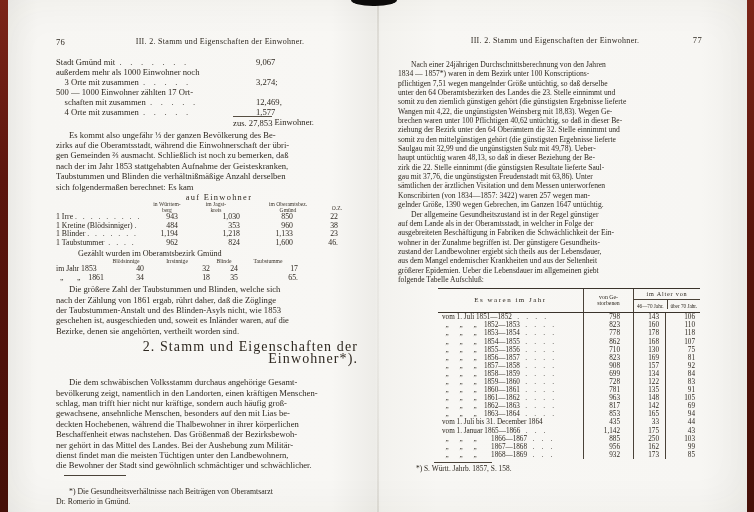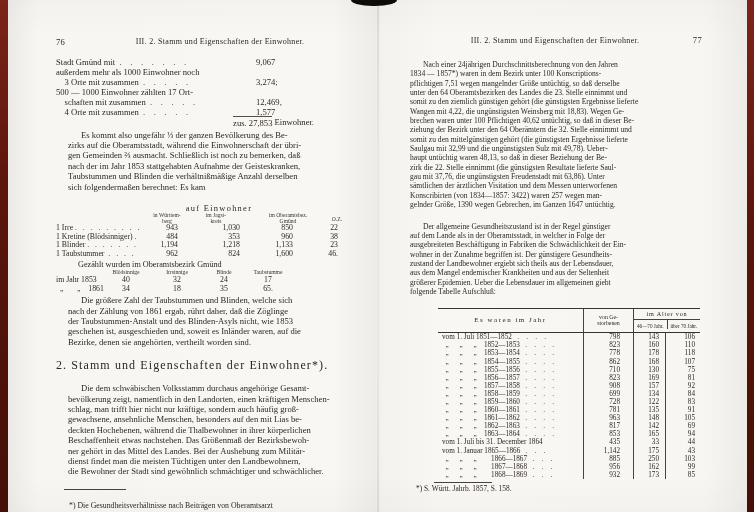--- a/index.html
+++ b/index.html
@@ -23,21 +23,21 @@
   .page-left{left:56px;top:36px;width:302px;font-size:8.6px;line-height:10.4px;}
   .page-right{left:398px;top:34px;width:304px;font-size:7.6px;line-height:9.35px;}
 
   .pg-head{display:flex;align-items:flex-end;font-size:8px;letter-spacing:0.3px;height:11px;}
   .pg-head .pgnum{font-size:8.6px;}
   .page-left .pgnum{width:26px;text-align:left;}
   .page-right .pgnum{width:28px;text-align:right;}
   .page-left .runhead{flex:1;text-align:center;}
   .page-right .runhead{flex:1;text-align:center;padding-left:38px;}
 
-  .para{white-space:pre-line;text-indent:13px;margin:12px;font-family:Liberation Serif, serif;}
+  .para{white-space:pre-line;text-indent:13px;margin:0;font-family:Liberation Serif, serif;}
 
   
   .tally{margin-top:10px;width:258px;}
   .t-row{display:flex;line-height:10px;}
   .t-label{white-space:pre;}
   .t-val{margin-left:auto;width:58px;text-align:left;white-space:pre;}
   .t-total{width:258px;text-align:right;line-height:10.5px;}
   .t-total .rule-over{border-top:1px solid #564e42;padding-top:0.5px;}
 
   
@@ -54,23 +54,23 @@
   .m1-v{text-align:right;}
 
   
   .mini2{margin-top:2px;}
   .m2-title{margin-left:22px;line-height:9px;font-size:8.2px;}
   .m2-heads,.m2-row{display:grid;grid-template-columns:52px 36px 66px 28px 60px;}
   .m2-heads{font-size:5.6px;line-height:6.5px;color:#3a332a;}
   .m2-heads span{text-align:center;}
   .m2-row{line-height:8.6px;font-size:7.8px;}
   .m2-label{white-space:pre;}
-  .m2-v{text-align:center;}
-
-  .sect-head{margin-top:5px;margin-bottom:4px;text-align:left;letter-spacing:1.1px;font-size:12px;line-height:12px;}
+  .m2-v{text-align:right;}
+
+  .sect-head{margin-top:5px;margin-bottom:12px;text-align:right;letter-spacing:1.1px;font-size:14px;line-height:12px;}
 
   .fn-rule{margin-top:4px;margin-left:8px;width:62px;border-top:1px solid #4a4238;}
   .footnote{white-space:pre-line;text-indent:13px;font-size:7.8px;line-height:10px;margin:11px 0 0 0;}
 
   
   .vtable{margin-top:4px;margin-left:40px;width:262px;border-top:1.6px solid #3a332b;}
   .vt-head{display:grid;grid-template-columns:145px 50px 67px;border-bottom:1.2px solid #3a332b;height:23px;}
   .vt-h1{text-align:center;letter-spacing:1.5px;line-height:23px;font-size:7px;}
   .vt-h2{border-left:0.8px solid #4a4238;text-align:center;white-space:pre-line;font-size:5.8px;line-height:6px;padding-top:5px;}
   .vt-h34{border-left:0.8px solid #4a4238;}

